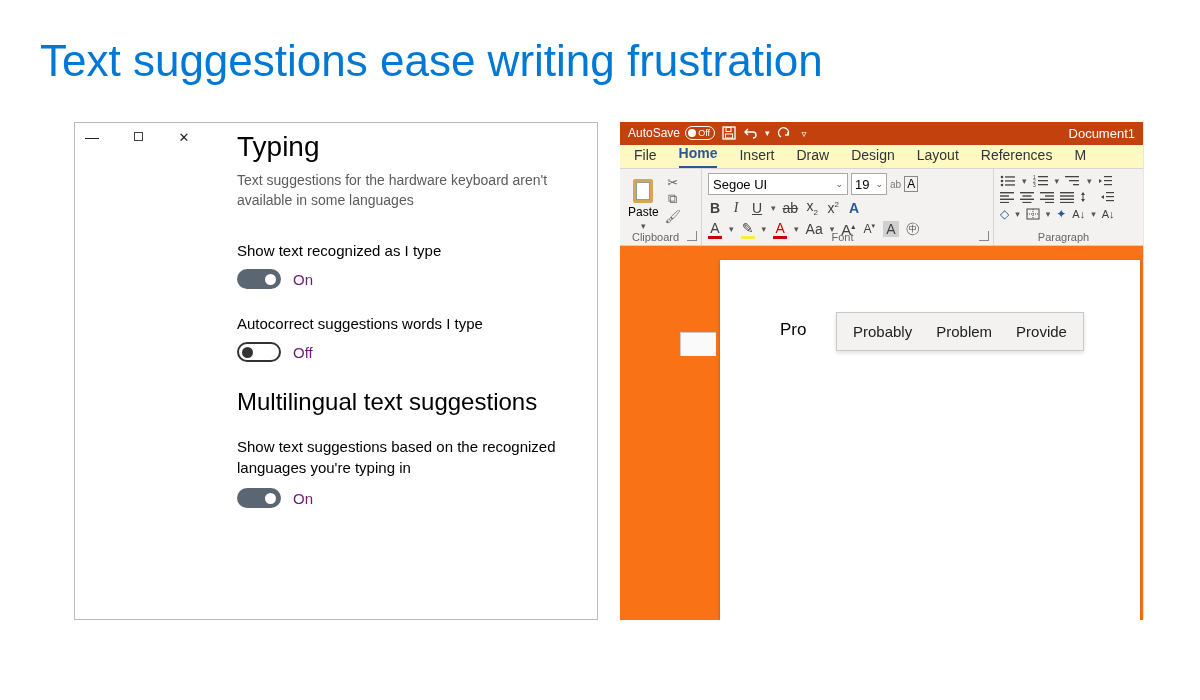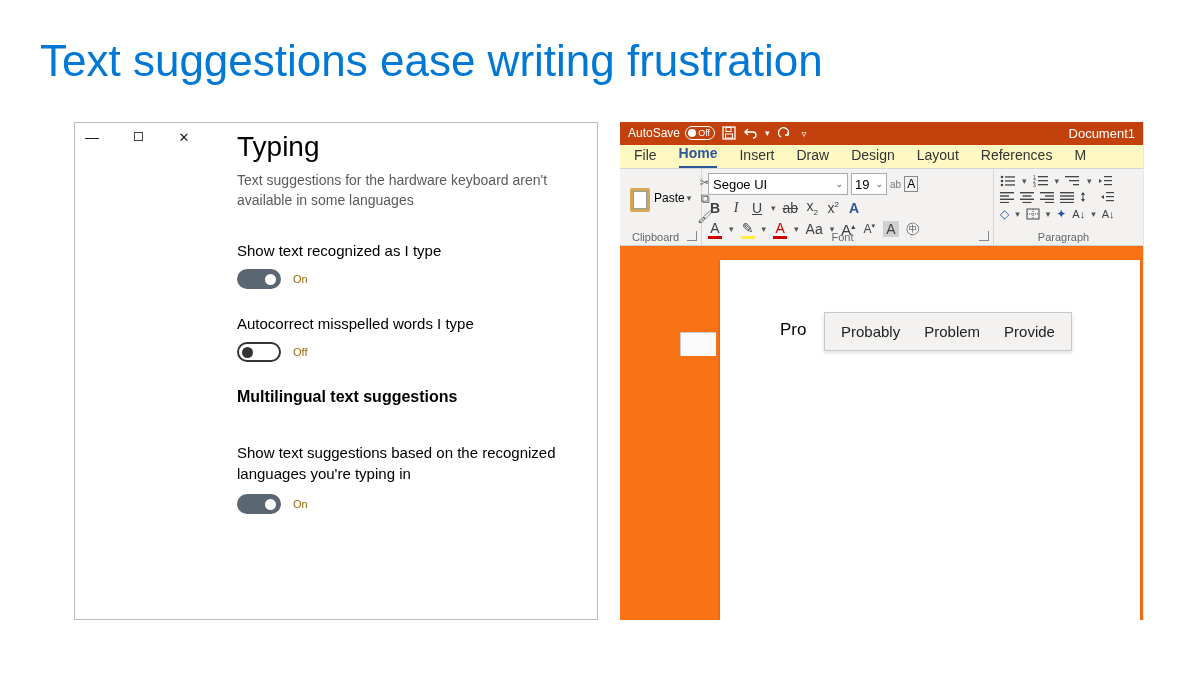--- a/index.html
+++ b/index.html
@@ -47,36 +47,36 @@
   }
   .win-close::before { content: "✕"; font-size:13px; }
   .win-max { border:1px solid #444; width:9px; height:9px; margin:3px auto 0; }
   .win-min::before { content: "—"; }
 
   .settings-body { padding: 4px 28px 10px 28px; }
   .settings-h1 { font-size: 28px; font-weight: 400; color:#000; margin: 4px 0 8px; }
   .settings-sub { font-size: 14px; color: #5b5b5b; line-height: 1.4; margin-bottom: 32px; max-width: 440px;}
   .setting-label { font-size: 15px; color:#000; margin-bottom: 10px; }
   .setting-block { margin-bottom: 26px; }
-  .settings-h2 { font-size: 16px; font-weight: 700; color:#000; margin-top: 20px; margin-bottom: 36px;}
+  .settings-h2 { font-size: 24px; font-weight: 400; color:#000; margin-top: 20px; margin-bottom: 20px;}
 
   .toggle-row { display:flex; align-items:center; gap: 12px; }
   .toggle {
     width: 44px; height: 20px; border-radius: 10px; position: relative;
     cursor: pointer;
   }
   .toggle .knob {
     width: 11px; height: 11px; border-radius: 50%;
     position: absolute; top: 4.5px;
   }
   .toggle.on { background: #5a6773; }
   .toggle.on .knob { background:#fff; right:5px; }
   .toggle.off { background:#fff; border:2px solid #333; width:44px; height:20px;}
   .toggle.off .knob { background:#333; left:3px; top:2.5px; }
-  .toggle-text { font-size:11px; color:#a16207; }
+  .toggle-text { font-size:15px; color:#701a75; }
 
   
   .word {
     width: 524px;
     height: 498px;
     background:#e6e6e6;
     display:flex;
     flex-direction:column;
     overflow:hidden;
     border-right:1px solid #e6e6e6;
@@ -141,21 +141,21 @@
     color:#666;
     position:absolute;
     bottom:2px; left:0; right:10px;
   }
   .launcher {
     position:absolute; bottom:4px; right:4px;
     width:10px;height:10px;
     border-right:1px solid #888;border-bottom:1px solid #888;
   }
   .paste-btn {
-    display:flex; align-items:center; gap:2px;
+    display:flex; flex-direction:column; align-items:center; gap:2px;
     padding: 2px 2px;
   }
   .clipboard-icon {
     width:24px;height:28px; position:relative;
   }
   .clipboard-icon .board{ width:20px;height:24px;background:#d6a657;border-radius:2px;position:absolute;left:2px;top:4px;}
   .clipboard-icon .paper{ width:14px;height:18px;background:#fff;border:1px solid #999;position:absolute;left:5px;top:7px;}
   .clipboard-side {
     display:flex; flex-direction:column; gap:3px; padding-top:2px; margin-left:4px;
   }
@@ -195,21 +195,21 @@
     position:relative;
     padding: 60px 40px 40px 60px;
   }
   .page-corner{
     position:absolute; left:-40px; top:72px; width:36px; height:24px;
     border-top:1px solid #c9c9c9; border-left:1px solid #c9c9c9;
     background:#fafafa;
   }
   .typed-text{ font-size:17px; color:#000; }
   .suggestion-bar{
-    position:absolute; top: 52px; left: 104px;
+    position:absolute; top: 52px; left: 116px;
     background:#f3f2f1; border:1px solid #c8c8c8;
     display:flex; padding: 6px 4px;
     box-shadow: 0 2px 4px rgba(0,0,0,.12);
   }
   .suggestion{ padding: 4px 12px; font-size:15px; color:#222; cursor:pointer;}
 </style>
 </head>
 <body>
 
 <div class="page-title">Text suggestions ease writing frustration</div>
@@ -232,21 +232,21 @@
         <div class="setting-label">Show text recognized as I type</div>
         <div class="toggle-row">
           <div class="toggle on">
               <div class="knob"></div>
             </div>
           <span class="toggle-text">On</span>
         </div>
       </div>
 
       <div class="setting-block">
-        <div class="setting-label">Autocorrect misspelled words I type</div>
+        <div class="setting-label">Autocorrect suggestions words I type</div>
         <div class="toggle-row">
           <div class="toggle off">
               <div class="knob"></div>
             </div>
           <span class="toggle-text">Off</span>
         </div>
       </div>
 
       <div class="settings-h2">Multilingual text suggestions</div>
 

